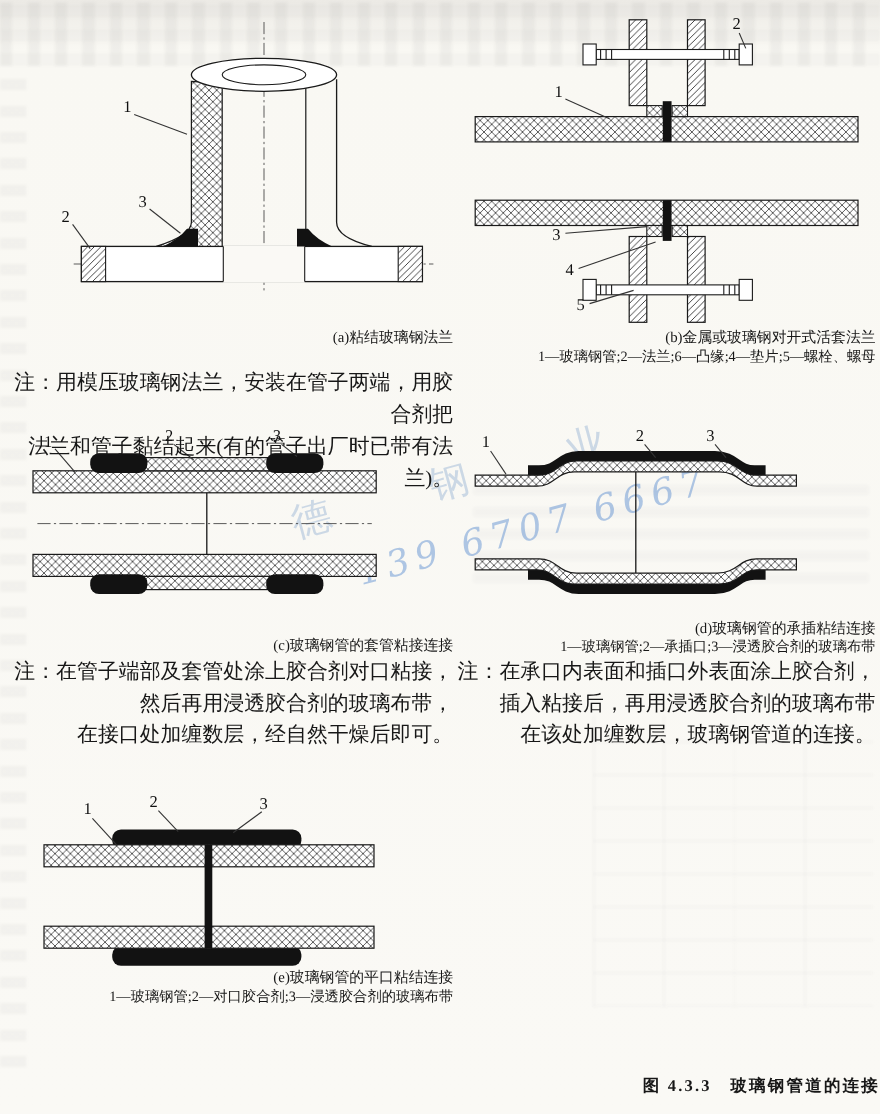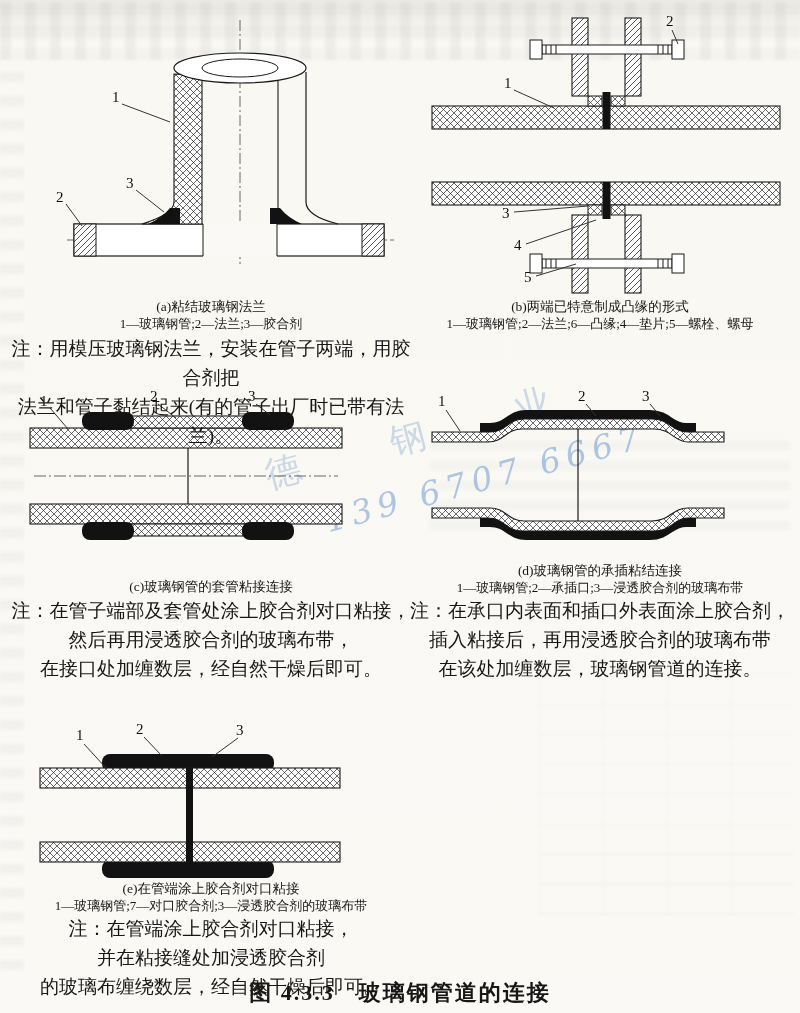--- a/index.html
+++ b/index.html
@@ -20,27 +20,27 @@
     background:repeating-linear-gradient(0deg,rgba(80,80,85,.07) 0 9px,transparent 9px 20px);}
   
   .watermark{position:absolute;left:265px;top:392px;width:460px;transform:rotate(-15deg);pointer-events:none;}
   .wm-company{font-size:36px;letter-spacing:42px;color:rgba(128,162,205,.38);white-space:nowrap;}
   .wm-phone{margin:14px 0 0 46px;font-size:33px;font-style:italic;letter-spacing:6px;
             color:rgba(104,150,210,.52);white-space:nowrap;font-family:"DejaVu Serif",serif;}
   
   svg.diagram{position:absolute;overflow:visible;}
   svg text{font-family:"Liberation Serif","DejaVu Serif",serif;font-size:15px;fill:#101010;}
   
-  .tb{position:absolute;text-align:center;}
+  .tb{position:absolute;text-align:right;}
   .cap{font-size:13.5px;}
   .legend{font-size:13px;}
   .note{font-size:19px;line-height:1.52;white-space:pre-line;font-family:Liberation Serif, serif;}
   .colA{left:10px;width:402px;}
   .colB{left:404px;width:392px;}
-  .figcap{left:0;width:800px;top:978px;font-size:22px;font-weight:600;letter-spacing:2px;}
+  .figcap{left:0;width:800px;top:978px;font-size:15px;font-weight:600;letter-spacing:2px;}
 </style>
 </head>
 <body>
 
 <div class="page">
 
   <div class="ghost ghost-top"></div>
   <div class="ghost ghost-left"></div>
   <div class="ghost ghost-table"></div>
   <div class="ghost ghost-mid"></div>
@@ -215,39 +215,35 @@
       <line x1="48" y1="24" x2="70" y2="48"></line>
       <line x1="108" y1="17" x2="126" y2="36"></line>
       <line x1="202" y1="18" x2="176" y2="37"></line>
     </g>
     <text x="40" y="20">1</text>
     <text x="100" y="14">2</text>
     <text x="200" y="15">3</text>
   </svg>
 
   <div class="tb cap colA" style="top:298px">(a)粘结玻璃钢法兰</div>
-  <div class="tb legend colA" style="top:315px">1—玻璃钢管;2—法兰;3—胶合剂</div>
   <div class="tb note colA" style="top:335px">注：用模压玻璃钢法兰，安装在管子两端，用胶合剂把
 法兰和管子黏结起来(有的管子出厂时已带有法兰)。</div>
 
-  <div class="tb cap colB" style="top:298px">(b)两端已特意制成凸缘的形式</div>
+  <div class="tb cap colB" style="top:298px">(b)金属或玻璃钢对开式活套法兰</div>
   <div class="tb legend colB" style="top:315px">1—玻璃钢管;2—法兰;6—凸缘;4—垫片;5—螺栓、螺母</div>
 
   <div class="tb cap colA" style="top:578px">(c)玻璃钢管的套管粘接连接</div>
   <div class="tb cap colB" style="top:562px">(d)玻璃钢管的承插粘结连接</div>
 
   <div class="tb note colA" style="top:597px">注：在管子端部及套管处涂上胶合剂对口粘接，
 然后再用浸透胶合剂的玻璃布带，
 在接口处加缠数层，经自然干燥后即可。</div>
   <div class="tb legend colB" style="top:579px">1—玻璃钢管;2—承插口;3—浸透胶合剂的玻璃布带</div>
   <div class="tb note colB" style="top:597px">注：在承口内表面和插口外表面涂上胶合剂，
 插入粘接后，再用浸透胶合剂的玻璃布带
 在该处加缠数层，玻璃钢管道的连接。</div>
 
-  <div class="tb cap colA" style="top:880px">(e)在管端涂上胶合剂对口粘接</div>
-  <div class="tb legend colA" style="top:897px">1—玻璃钢管;7—对口胶合剂;3—浸透胶合剂的玻璃布带</div>
-  <div class="tb note colA" style="top:915px">注：在管端涂上胶合剂对口粘接，
-并在粘接缝处加浸透胶合剂
-的玻璃布缠绕数层，经自然干燥后即可。</div>
+  <div class="tb cap colA" style="top:880px">(e)玻璃钢管的平口粘结连接</div>
+  <div class="tb legend colA" style="top:897px">1—玻璃钢管;2—对口胶合剂;3—浸透胶合剂的玻璃布带</div>
 
 
   <div class="tb figcap">图 4.3.3　玻璃钢管道的连接</div>
 </div>
 
 </body></html>

